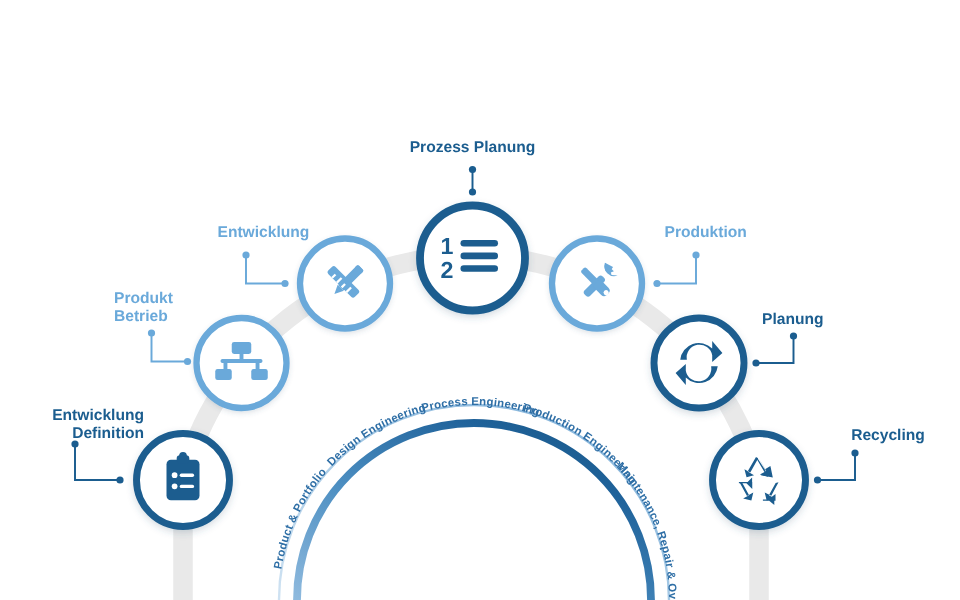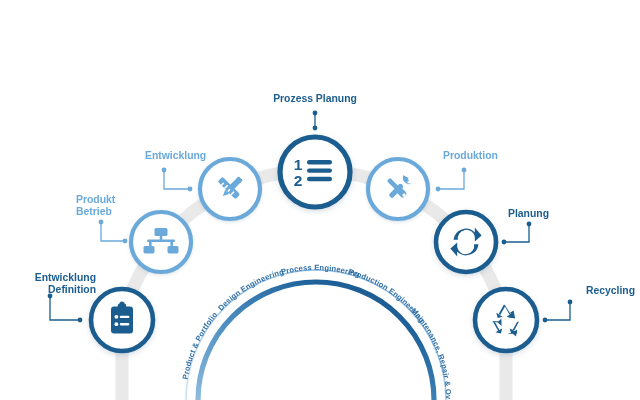--- a/index.html
+++ b/index.html
@@ -256,15 +256,15 @@
 Betrieb</div>
 
   <div class="lbl light" style="left:133px;top:150px;width:100px;text-align:left;font-size:10.4px;margin-left:12px;">Entwicklung</div>
 
   <div class="lbl light" style="left:443px;top:150px;width:100px;text-align:left;font-size:10.4px;">Produktion</div>
 
   <div class="lbl dark" style="left:255px;top:93px;width:120px;text-align:center;font-size:10.4px;">Prozess Planung</div>
 
   <div class="lbl dark" style="left:508px;top:208px;width:80px;text-align:left;font-size:10.4px;">Planung</div>
 
-  <div class="lbl dark" style="left:549px;top:285px;width:86px;text-align:right;font-size:10.4px;">Recycling</div>
+  <div class="lbl dark" style="left:549px;top:285px;width:86px;text-align:center;font-size:10.4px;">Recycling</div>
 
 </div>
 
 </body></html>

